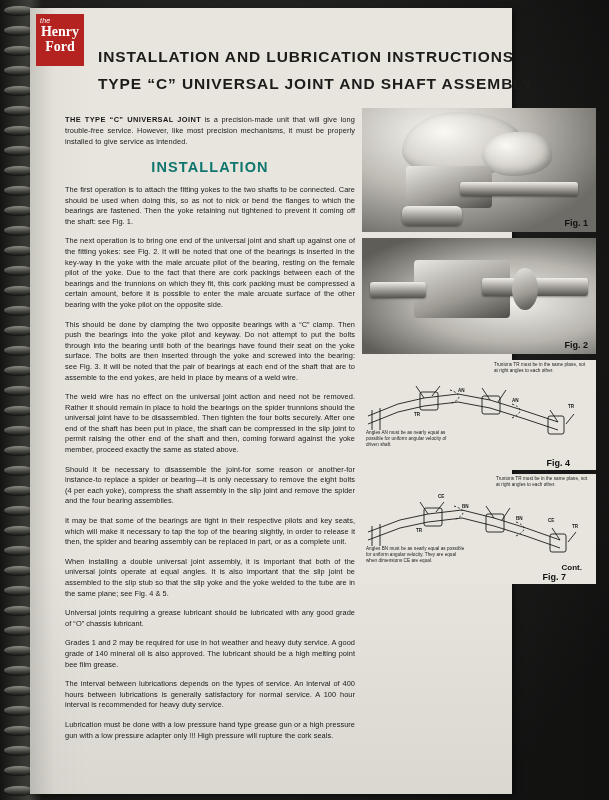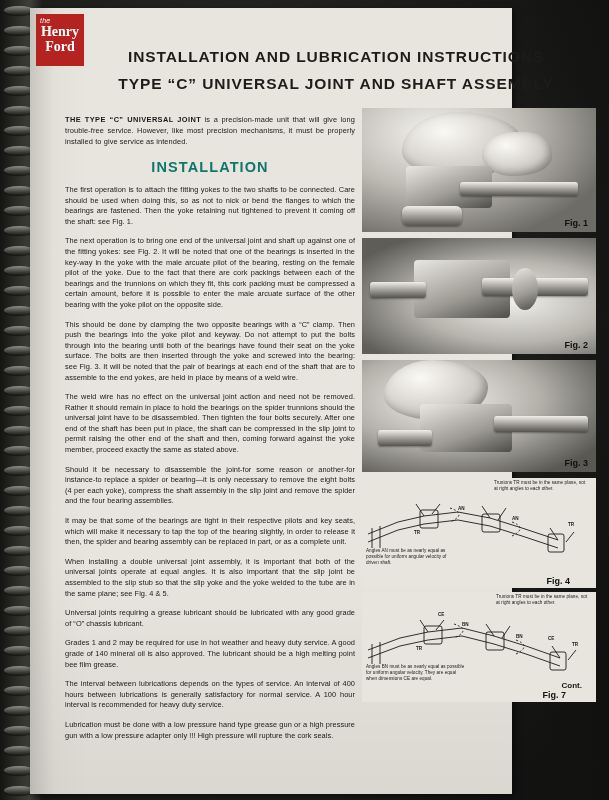--- a/index.html
+++ b/index.html
@@ -91,24 +91,23 @@
     margin-top: 1px;
   }
   .logo .ford {
     font-family: Liberation Serif, serif;
     font-weight: bold;
     font-size: 14px;
   }
   
   .title-wrap {
     position: absolute;
-    left: 56px;
+    left: 68px;
     top: 40px;
     width: 500px;
-    text-align: center;
   }
   .title-line {
     font-family: "Liberation Sans", sans-serif;
     font-weight: bold;
     font-size: 15.5px;
     letter-spacing: 0.9px;
     color: #1c1c1a;
     margin-bottom: 9px;
   }
   
@@ -315,27 +314,20 @@
       </div>
 
       <div class="fig photo2">
         <div class="yoke" style="left:52px; top:22px; width:96px; height:58px;"></div>
         <div class="shaft" style="left:120px; top:40px; width:106px; height:18px;"></div>
         <div class="shaft" style="left:8px; top:44px; width:56px; height:16px;"></div>
         <div class="yoke" style="left:150px; top:30px; width:26px; height:42px; border-radius:50%;"></div>
         <div class="fig-cap">Fig. 2</div>
       </div>
 
-      <div class="fig photo3">
-        <div class="hand" style="left:22px; top:0px; width:104px; height:60px;"></div>
-        <div class="yoke" style="left:58px; top:44px; width:92px; height:48px;"></div>
-        <div class="shaft" style="left:132px; top:56px; width:94px; height:16px;"></div>
-        <div class="shaft" style="left:16px; top:70px; width:54px; height:16px;"></div>
-        <div class="fig-cap">Fig. 3</div>
-      </div>
 
       <div class="diagram">
         <svg width="234" height="110" viewBox="0 0 234 110">
           <g stroke="#1a1a1a" stroke-width="0.9" fill="none">
             <path d="M6 56 L36 44 L62 38 L96 34 L128 40 L160 50 L196 62"></path>
             <path d="M6 64 L36 52 L62 46 L96 42 L128 48 L160 58 L196 70"></path>
             <path d="M10 50 L10 70 M18 48 L18 70"></path>
             <rect x="58" y="32" width="18" height="18" rx="2"></rect>
             <rect x="120" y="36" width="18" height="18" rx="2"></rect>
             <rect x="186" y="56" width="16" height="18" rx="2"></rect>

